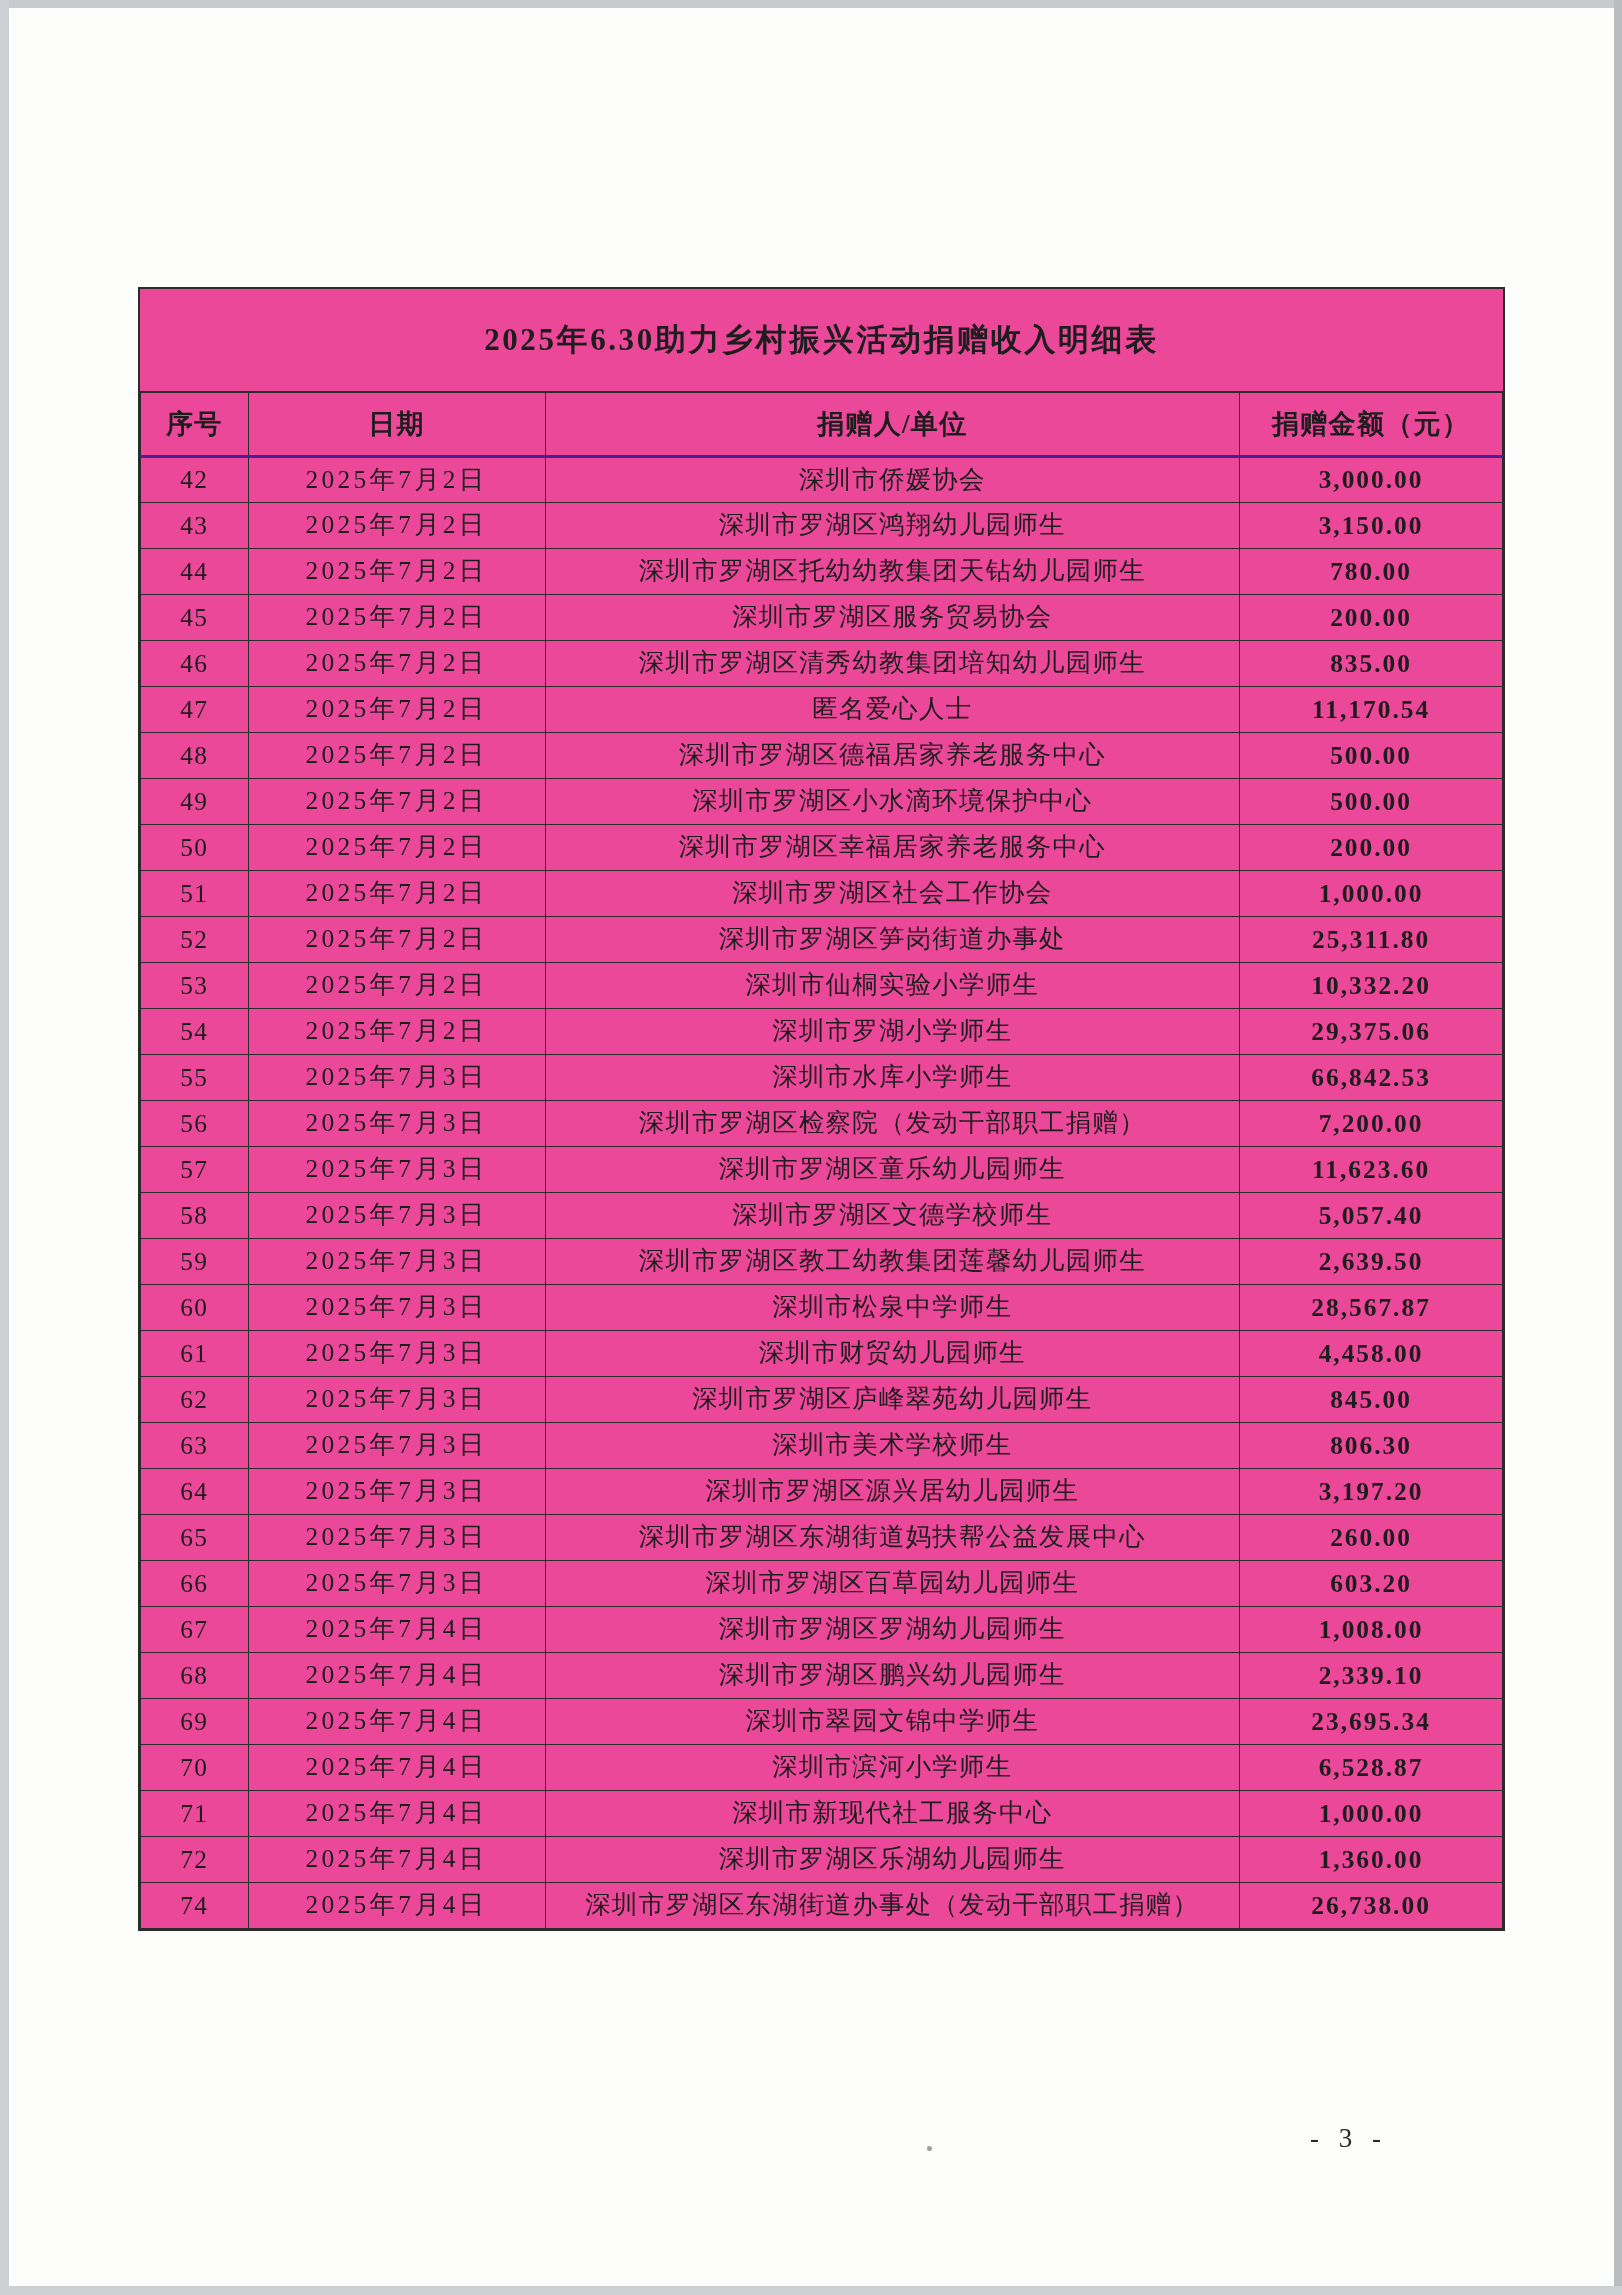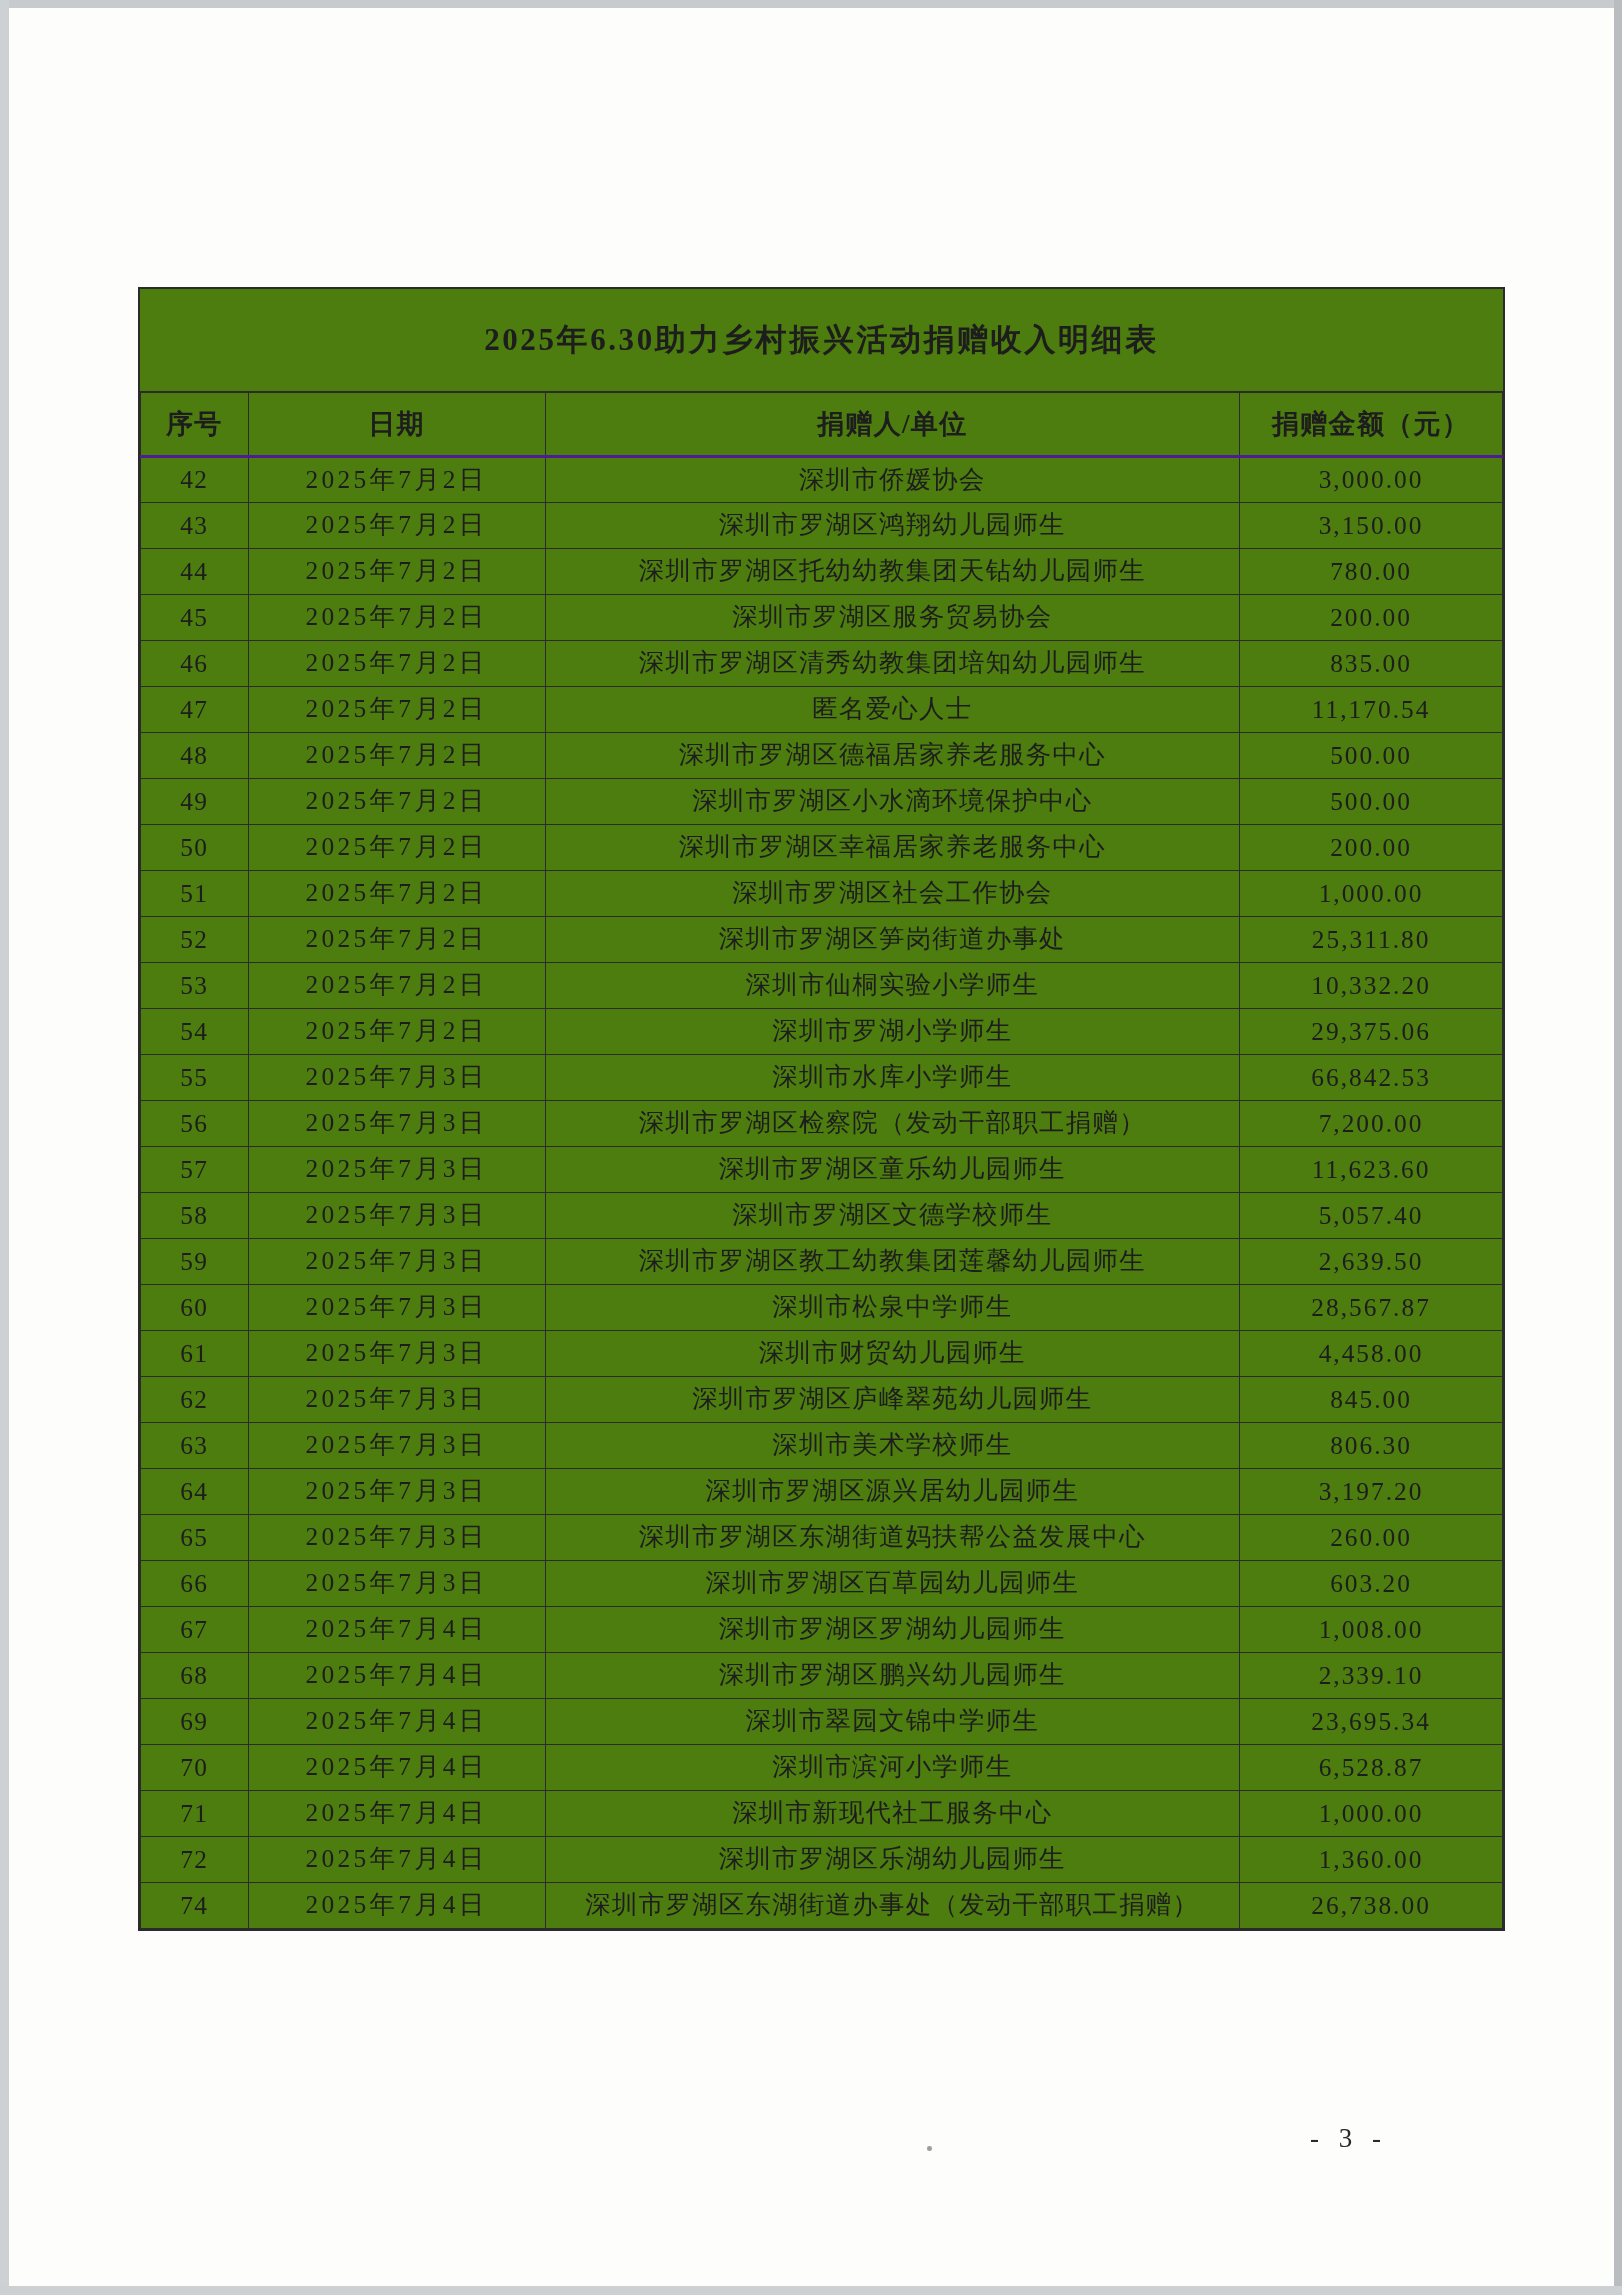--- a/index.html
+++ b/index.html
@@ -15,21 +15,21 @@
   .scan-edge{position:absolute;}
   .scan-edge.top{left:0;top:0;width:100%;height:7.8px;background:#c7cbcd;}
   .scan-edge.left{left:0;top:0;width:8.5px;height:100%;background:#cdd1d3;}
   .scan-edge.right{right:0;top:0;width:9px;height:100%;background:#b9bdc0;}
   .scan-edge.bottom{left:0;bottom:0;width:100%;height:9px;background:#ccd0d2;}
 
   .table-wrap{
     position:absolute;left:138px;top:287px;width:1367px;
     box-sizing:border-box;
     border:2.6px solid #2b2b2b;
-    background:#4d7c0f;
+    background:#ec4899;
   }
   .table-title{
     height:102px;
     display:flex;align-items:center;justify-content:center;
     font-size:31px;font-weight:700;letter-spacing:2.6px;
   }
   table{
     width:100%;
     border-collapse:collapse;
     table-layout:fixed;
@@ -47,21 +47,21 @@
     border-top:2px solid #2b2b2b;
     border-bottom:3px solid #4c1d95;
   }
   tbody td{
     height:46px;
     font-size:25.4px;
   }
   td.col-no{letter-spacing:1.3px;}
   td.col-date{letter-spacing:3.3px;margin-left:27px;}
   td.col-donor{padding:3.9px 25px;line-height:1.4;letter-spacing:1.3px;}
-  td.col-amount{letter-spacing:2px;}
+  td.col-amount{letter-spacing:2px;font-weight:bold;}
 
   .page-number{
     position:absolute;
     left:1310px;top:2123px;
     font-size:27px;letter-spacing:6.5px;
     color:#2a2a2a;
   }
   .stray-dot{
     position:absolute;
     left:927px;top:2146px;

